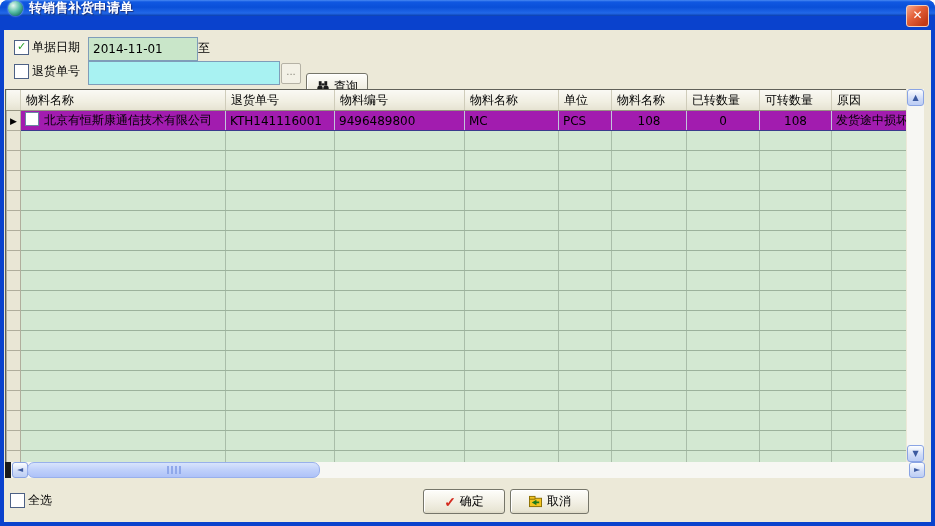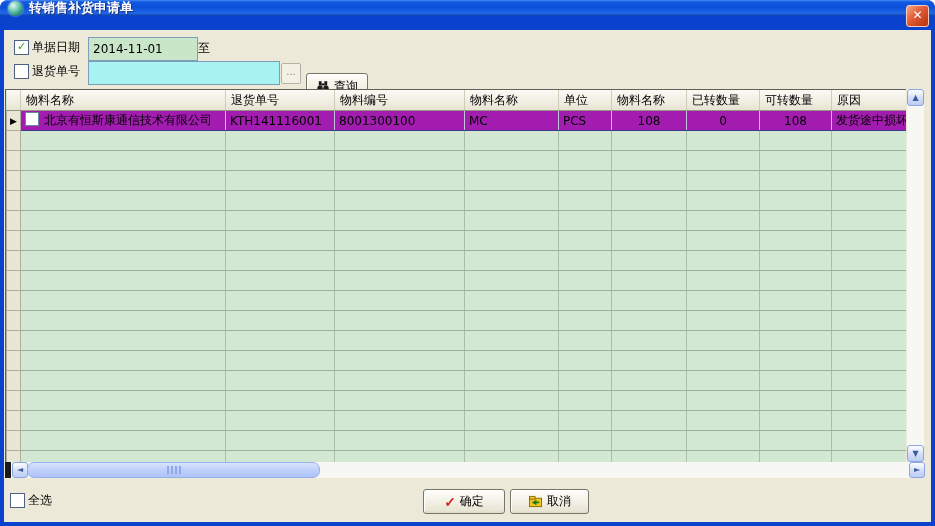--- a/index.html
+++ b/index.html
@@ -124,21 +124,21 @@
             <th>已转数量</th>
             <th>可转数量</th>
             <th>原因</th>
           </tr>
         </thead>
         <tbody>
           <tr class="data-row">
             <td class="sel">▶</td>
             <td><span class="row-cb"></span><span>北京有恒斯康通信技术有限公司</span></td>
             <td>KTH141116001</td>
-            <td>8001300100</td>
+            <td>9496489800</td>
             <td>MC</td>
             <td>PCS</td>
             <td class="num">108</td>
             <td class="num">0</td>
             <td class="num">108</td>
             <td>发货途中损坏</td>
           </tr>
 
       <tr>
         <td class="sel"></td>

